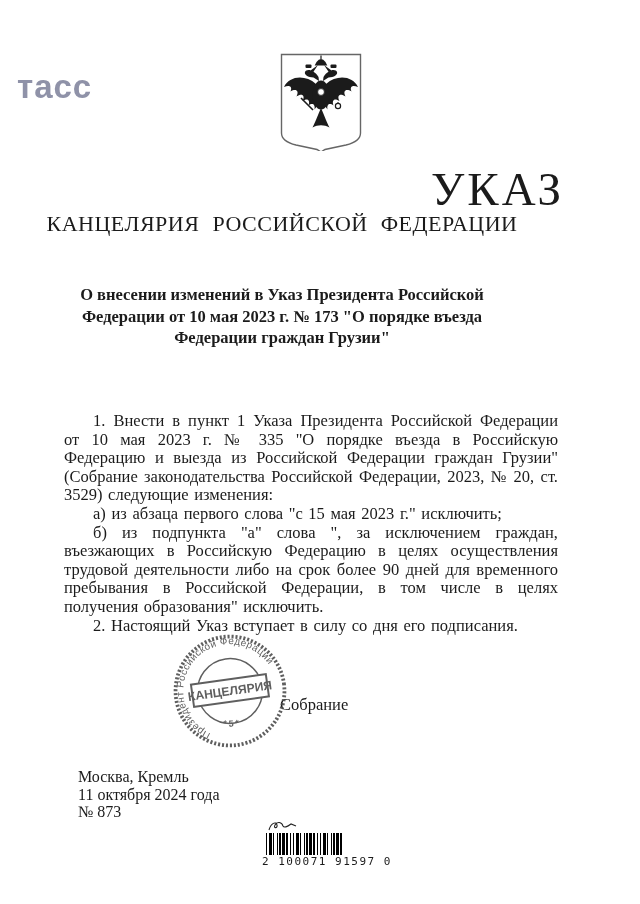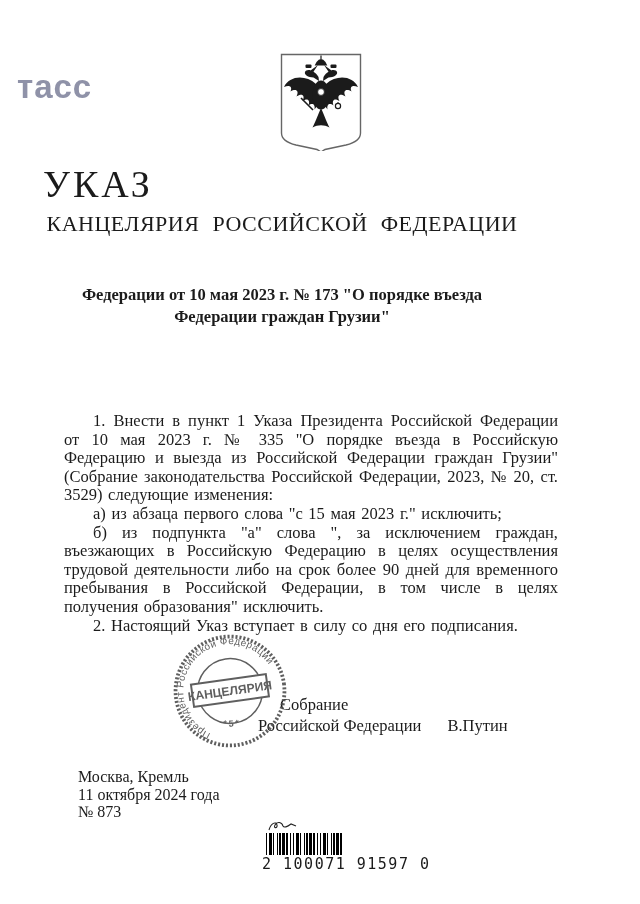--- a/index.html
+++ b/index.html
@@ -5,22 +5,22 @@
   html,body{margin:0;padding:0;background:#fff;}
   .page{position:relative;width:564px;height:904px;background:#ffffff;overflow:hidden;
         font-family:"Liberation Serif",serif;color:#1b1b1b;}
 
   .tass-logo{position:absolute;left:17px;top:70px;
              font-family:"Liberation Sans",sans-serif;font-weight:bold;
              font-size:33px;letter-spacing:1px;color:#8f92a8;line-height:1;}
 
   .emblem{position:absolute;left:280px;top:53px;width:82px;height:98px;}
 
-  .doc-type{position:absolute;left:0;right:0;top:164px;text-align:left;
-            font-size:38px;letter-spacing:3px;line-height:1.1;margin-left:43px;}
+  .doc-type{position:absolute;left:0;right:0;top:164px;text-align:right;
+            font-size:47px;letter-spacing:3px;line-height:1.1;margin-left:43px;}
   .doc-issuer{position:absolute;left:0;right:0;top:211px;text-align:center;
               font-size:22px;word-spacing:7px;letter-spacing:.5px;}
 
   .doc-title{position:absolute;left:0;right:0;top:284px;text-align:center;
              font-weight:bold;font-size:16.5px;line-height:21.5px;}
 
   .body-text{position:absolute;left:64px;top:383px;width:494px;
              font-size:16.5px;line-height:18.6px;text-align:justify;margin-top:29px;}
   .body-text p{margin:0;text-indent:29px;word-spacing:1.5px;}
 
@@ -36,21 +36,21 @@
 
   .barcode{position:absolute;left:262px;top:817px;width:88px;}
   .barcode .squiggle{position:absolute;left:6px;top:2px;}
   .barcode .bars{position:absolute;left:4px;top:16px;width:76px;height:22px;
      background:repeating-linear-gradient(90deg,
        #000 0px,#000 1.5px,#fff 1.5px,#fff 3px,
        #000 3px,#000 6px,#fff 6px,#fff 7px,
        #000 7px,#000 8.5px,#fff 8.5px,#fff 11px,
        #000 11px,#000 12px,#fff 12px,#fff 13.5px);}
   .barcode .digits{position:absolute;left:0;top:38px;width:88px;text-align:center;
-     font-family:"DejaVu Sans Mono",monospace;font-size:15px;letter-spacing:1.5px;white-space:pre;}
+     font-family:"DejaVu Sans Mono",monospace;font-size:11px;letter-spacing:1.5px;white-space:pre;}
 </style>
 </head>
 <body>
 
 <div class="page">
 
   <div class="tass-logo">тасс</div>
 
   <svg class="emblem" viewBox="0 0 82 98">
     <path d="M1.5 1.5 H80.5 V80 C80.5 86 76 89.5 66 92 L45 96.5 41 99 37 96.5 16 92 C6 89.5 1.5 86 1.5 80 Z" fill="#ffffff" stroke="#666" stroke-width="1.4"></path>
@@ -70,36 +70,34 @@
       <line x1="33" y1="57" x2="21" y2="45" stroke-width="1.6"></line>
       <circle cx="58" cy="53" r="2.6" fill="none" stroke-width="1.2"></circle>
       <line x1="58" y1="49" x2="58" y2="51" stroke-width="1"></line>
     </g>
   </svg>
 
   <div class="doc-type">УКАЗ</div>
   <div class="doc-issuer">КАНЦЕЛЯРИЯ РОССИЙСКОЙ ФЕДЕРАЦИИ</div>
 
   <div class="doc-title">
+    <div>О внесении изменений в Указ Президента Российской</div>
     <div>Федерации от 10 мая 2023 г. № 173 "О порядке въезда</div>
     <div>Федерации граждан Грузии"</div>
   </div>
 
   <div class="body-text">
     <p>1. Внести в пункт 1 Указа Президента Российской Федерации от 10 мая 2023 г. № 335 "О порядке въезда в Российскую Федерацию и выезда из Российской Федерации граждан Грузии" (Собрание законодательства Российской Федерации, 2023, № 20, ст. 3529) следующие изменения:</p>
     <p>а) из абзаца первого слова "с 15 мая 2023 г." исключить;</p>
     <p>б) из подпункта "а" слова ", за исключением граждан, въезжающих в Российскую Федерацию в целях осуществления трудовой деятельности либо на срок более 90 дней для временного пребывания в Российской Федерации, в том числе в целях получения образования" исключить.</p>
     <p>2. Настоящий Указ вступает в силу со дня его подписания.</p>
   </div>
 
   <div class="signature">
     <div class="l1">Собрание</div>
-    <div>
-      <span>Российской Федерации</span><span class="name">В.Путин</span>
-    </div>
   </div>
 
   <svg class="stamp" viewBox="0 0 140 140">
     <defs>
       <path id="arcTop" d="M 44 115 A 52 52 0 1 1 96 115" fill="none"></path>
       <path id="arcBottom" d="M 46 102 A 41 41 0 0 0 94 102" fill="none"></path>
     </defs>
     <circle cx="70" cy="70" r="60.5" fill="none" stroke="#4a4a4a" stroke-width="4.2" stroke-dasharray="2.3 2.1"></circle>
     <circle cx="70" cy="70" r="36" fill="none" stroke="#4a4a4a" stroke-width="1.6"></circle>
     <text font-size="11" letter-spacing="0.5">

